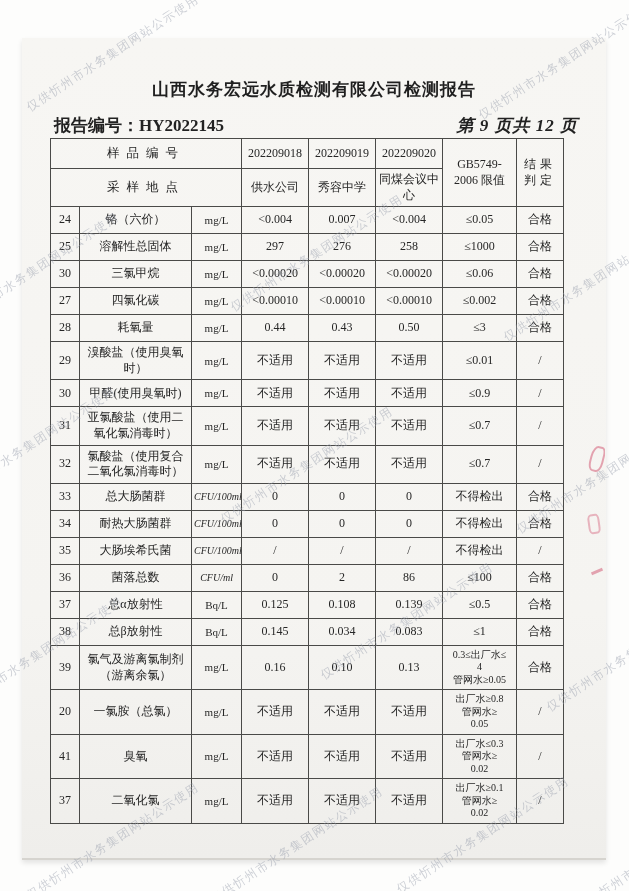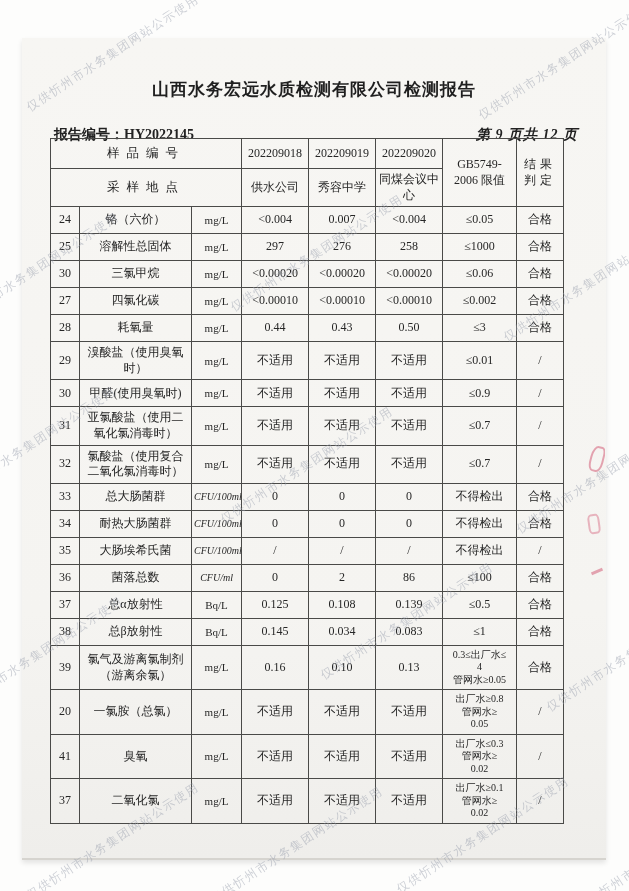--- a/index.html
+++ b/index.html
@@ -24,24 +24,24 @@
     left: 0; right: 0; top: 40px;
     text-align: center;
     font-family: "Liberation Sans", sans-serif;
     font-weight: 700;
     font-size: 17px;
     letter-spacing: 1px;
     color: #1f1f1f;
   }
   .meta {
     position: absolute;
-    left: 32px; right: 28px; top: 88px;
+    left: 32px; right: 28px; top: 76px;
     display: flex;
     justify-content: space-between;
-    font-size: 14px;
+    font-size: 17px;
     font-weight: 700;
     color: #222;
   }
   .meta .pageno { font-weight: 600; letter-spacing: 1px; font-style: italic; }
   table.report {
     position: absolute;
     left: 28px; top: 100px;
     border-collapse: collapse;
     table-layout: fixed;
     width: 513px;

